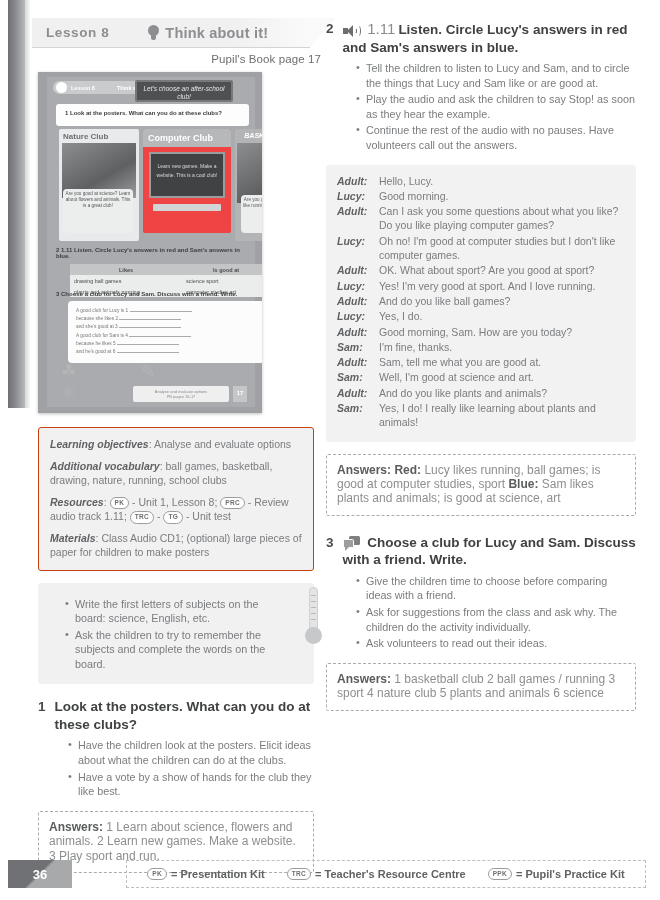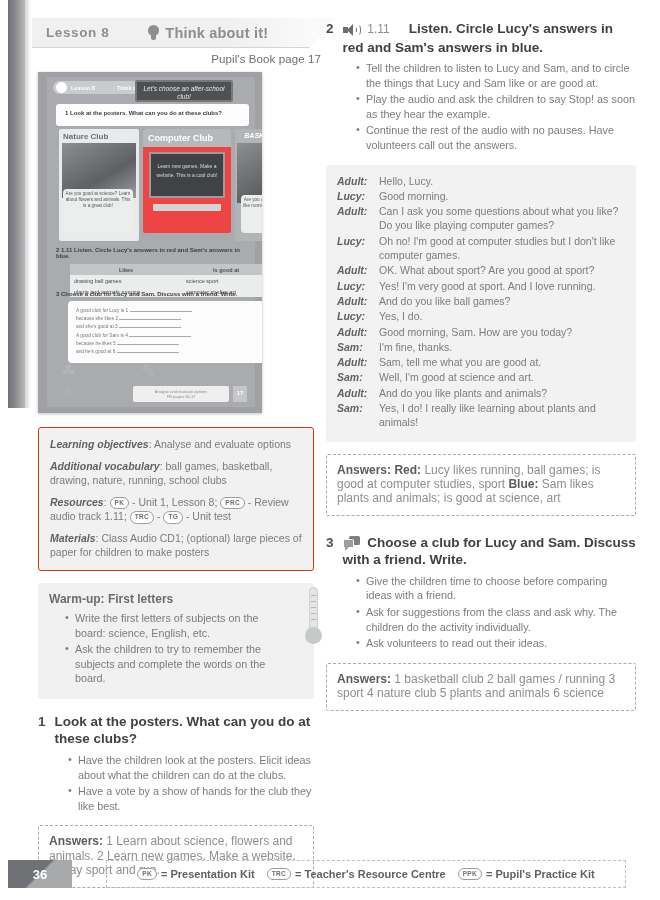--- a/index.html
+++ b/index.html
@@ -154,21 +154,21 @@
   .thermo .bulb { position: absolute; left: 1px; top: 40px; width: 17px; height: 17px;
      background: #c6c8ca; border-radius: 50%; }
   .thermo .tick { position: absolute; left: 7px; width: 5px; height: 1px; background: #b6b8ba; }
 
   
   .activity { margin-top: 14px; }
   .act-head { display: flex; gap: 9px; align-items: flex-start; }
   .act-num { font-size: 13.5px; font-weight: bold; color: #4a4c4e; line-height: 17px; }
   .act-title { font-size: 13.5px; font-weight: bold; color: #3f4143; line-height: 17.5px; }
   .act-title .inline-icon { vertical-align: -3px; margin-right: 4px; }
-  .track-num { font-size: 12px; font-weight: normal; color: #8a8c8e; margin-right: 19px; }
+  .track-num { font-size: 15px; font-weight: normal; color: #8a8c8e; margin-right: 3px; }
   .act-bullets { margin: 5px 0 0 30px; font-size: 10.8px; line-height: 14.6px;
      color: #7a7c7e; list-style: none; }
   .act-bullets li { position: relative; padding-left: 10px; margin-bottom: 2px; }
   .act-bullets li:before { content: "\2022"; position: absolute; left: 0; top: -1px;
      font-size: 11px; color: #7a7c7e; }
 
   
   .spk { display:inline-block; width:17px; height:12px; position:relative; vertical-align:-1px;}
   .spk .body { position:absolute; left:0; top:3px; width:5px; height:6px; background:#6d6e70; }
   .spk .cone { position:absolute; left:4px; top:0; width:0; height:0;
@@ -206,23 +206,23 @@
   .answers b { color: #5a5c5e; font-weight: bold; }
 
   
   .footer-num {
     position: absolute; left: 8px; bottom: 12px; width: 64px; height: 28px;
     background: linear-gradient(135deg,#6f7174 0%,#6f7174 48%,#a7a9ab 52%,#a7a9ab 100%);
     color: #fff; font-size: 13px; font-weight: bold;
     display: flex; align-items: center; justify-content: center;
   }
   .footer-legend {
-    position: absolute; left: 106px; bottom: 12px; width: 520px; height: 28px;
+    position: absolute; left: 126px; bottom: 12px; width: 520px; height: 28px;
     border: 1.2px dashed #bcbec0; display: flex; align-items: center;
-    justify-content: center; gap: 12px;
+    justify-content: center; gap: 22px;
     font-size: 11px; font-weight: bold; color: #5f6163;
   }
   .footer-legend span.item { display: flex; align-items: center; gap: 4px; }
 </style>
 </head>
 <body>
 
 <div class="page">
 
   <div class="edge-tab"></div>
@@ -333,21 +333,20 @@
         <span class="badge">TG</span>
         <span>- Unit test</span>
       </p>
       <p>
         <span class="lab">Materials</span>:
         <span>Class Audio CD1; (optional) large pieces of paper for children to make posters</span>
       </p>
     </div>
 
     <div class="warmup">
-      <h3>Warm-up: First letters</h3>
       <ul class="act-bullets" style="margin-left:16px">
         <li>Write the first letters of subjects on the board: science, English, etc.</li>
         <li>Ask the children to try to remember the subjects and complete the words on the board.</li>
       </ul>
       <div class="thermo">
         <div class="tube"></div>
         <div class="tick" style="top:8px"></div>
           <div class="tick" style="top:14px"></div>
         <div class="tick" style="top:20px"></div>
           <div class="tick" style="top:26px"></div>

